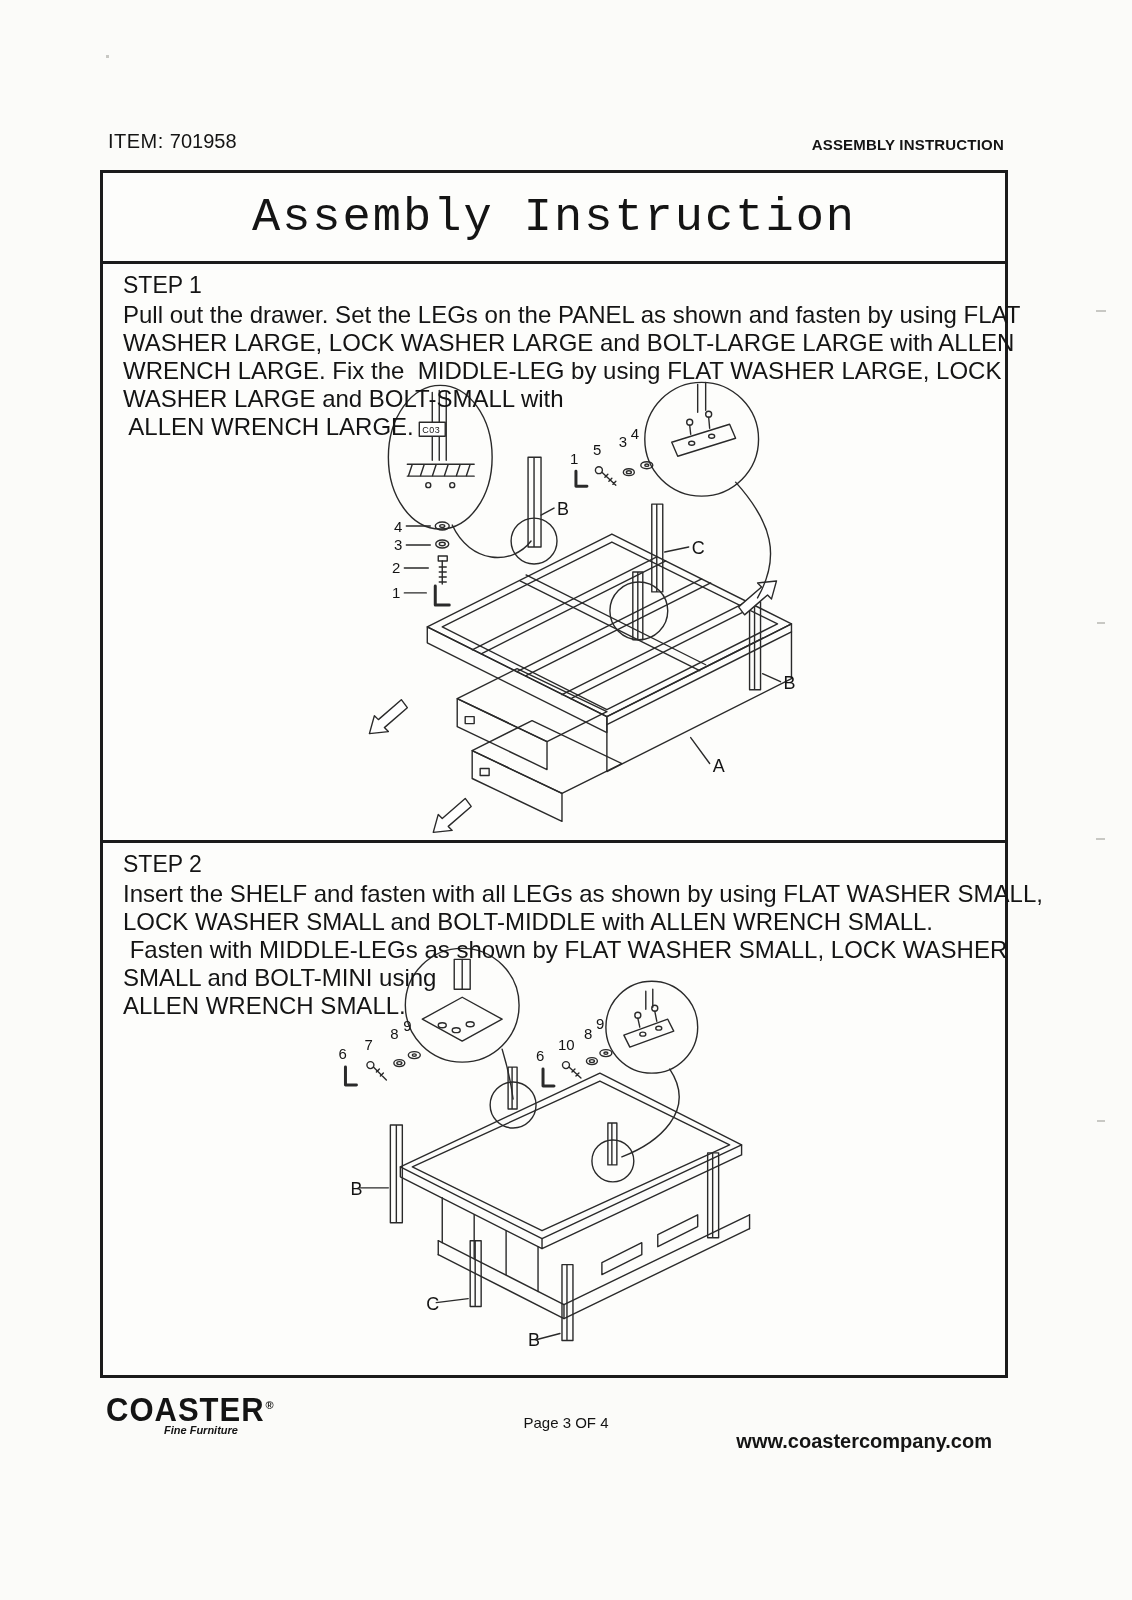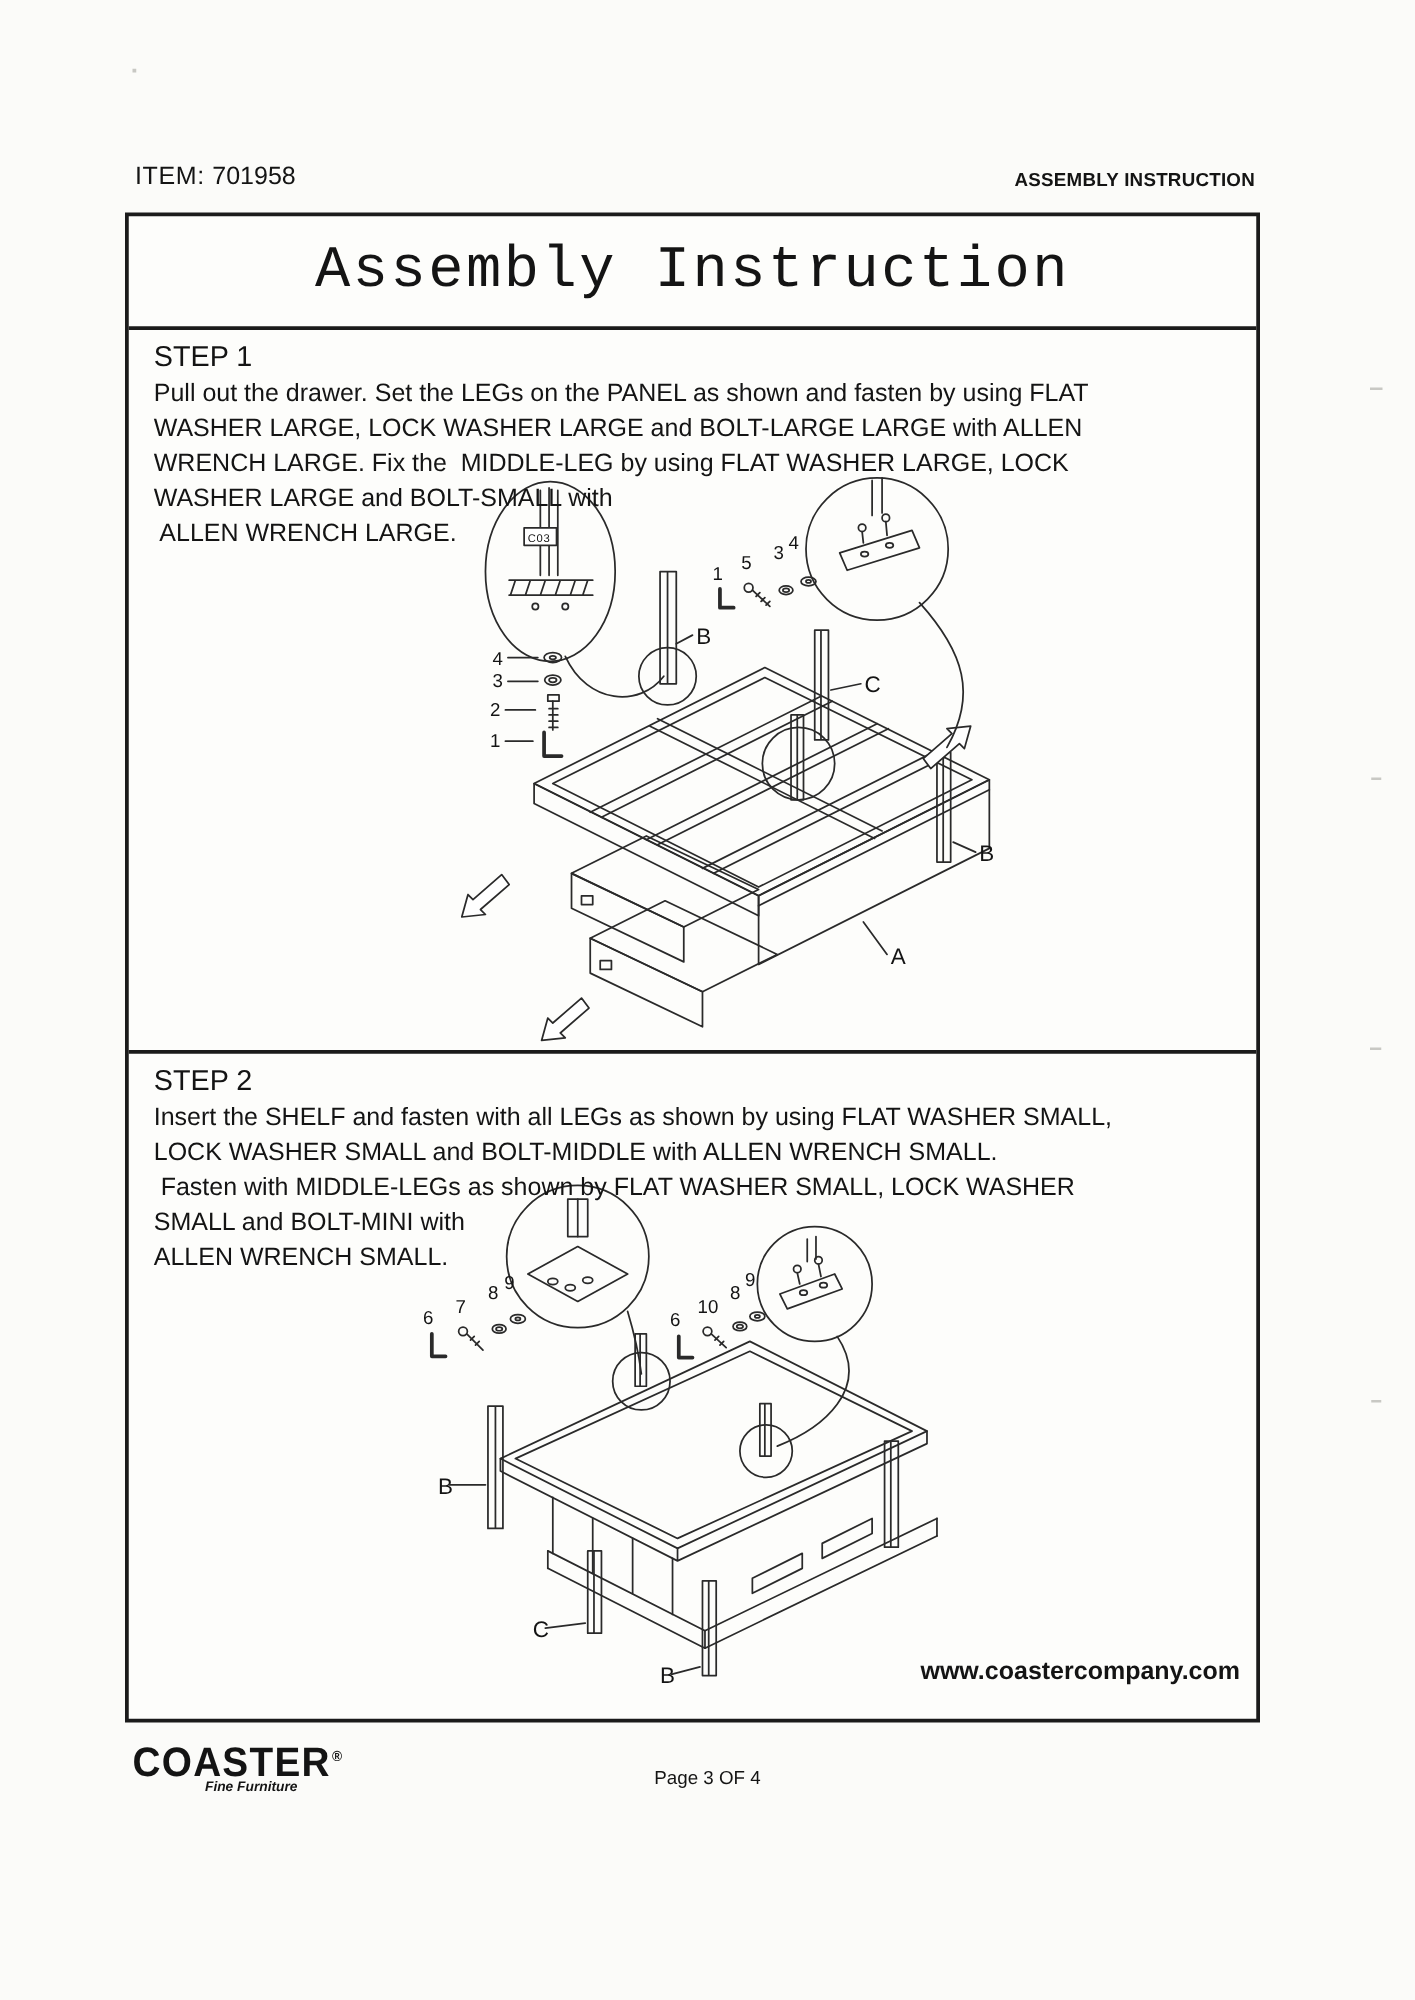--- a/index.html
+++ b/index.html
@@ -25,38 +25,38 @@
     height:88px; border-bottom:3px solid #1b1b1b;
     display:flex; align-items:center; justify-content:center;
     font-family:"Liberation Mono", monospace; font-size:47px; letter-spacing:2px;
     white-space:pre;
   }
   .step { position:relative; }
   .step1 { height:576px; border-bottom:3px solid #1b1b1b; }
   .step2 { height:532px; }
   .step-text { position:absolute; left:20px; top:7px; z-index:2; }
   .step-heading { font-size:23px; line-height:28px; margin-bottom:2px; }
-  .line { font-size:20px; line-height:28px; white-space:pre; }
+  .line { font-size:24px; line-height:28px; white-space:pre; }
 
   .diagram { position:absolute; left:0; top:0; width:100%; height:100%; z-index:1; }
   .ln { fill:none; stroke:#2a2a2a; stroke-width:1.4; stroke-linecap:round; stroke-linejoin:round; }
   .wh { fill:#fff; stroke:#2a2a2a; stroke-width:1.4; stroke-linejoin:round; }
   .wrench { stroke-width:3; }
   .diagram text { fill:#141414; font-family:"Liberation Sans", sans-serif; }
   .num { font-size:15px; }
   .ltr { font-size:18px; }
   .tiny { font-size:9px; letter-spacing:.5px; }
 
   
   .brand-block { position:absolute; left:106px; top:1392px; }
   .brand-row { font-weight:700; font-size:31px; letter-spacing:1px; transform:scaleY(1.06); }
   .reg { font-size:11px; vertical-align:super; margin-left:1px; font-weight:700; }
   .brand-tagline { font-size:11px; font-weight:700; font-style:italic; margin-left:58px; margin-top:-4px; }
   .page-indicator { position:absolute; left:0; right:0; text-align:center; top:1414px; font-size:15px; }
-  .website { position:absolute; right:140px; top:1326px; font-size:20px; font-weight:700;margin-left:36px; }
+  .website { position:absolute; right:140px; top:1430px; font-size:20px; font-weight:700;margin-left:36px; }
 
   .art { position:absolute; background:#c8c8c4; }
 </style>
 </head>
 <body>
 
 <div class="page">
 
   <div class="item-line">
     <span class="item-label">ITEM:</span><span class="item-value">701958</span>
@@ -189,21 +189,21 @@
         </g>
       </svg>
     </section>
 
     <section class="step step2">
       <div class="step-text">
         <div class="step-heading">STEP 2</div>
         <div class="line">Insert the SHELF and fasten with all LEGs as shown by using FLAT WASHER SMALL,</div>
         <div class="line">LOCK WASHER SMALL and BOLT-MIDDLE with ALLEN WRENCH SMALL.</div>
         <div class="line"> Fasten with MIDDLE-LEGs as shown by FLAT WASHER SMALL, LOCK WASHER</div>
-        <div class="line">SMALL and BOLT-MINI with</div>
+        <div class="line">SMALL and BOLT-MINI using</div>
         <div class="line">ALLEN WRENCH SMALL.</div>
       </div>
 
       <svg class="diagram" viewBox="0 0 904 532">
 
         <g class="ln">
           <path d="M298,324 L498,230 L640,302 L440,396 Z"></path>
           <path d="M310,324 L498,238 L628,302 L440,388 Z"></path>
           <path d="M298,324 V334 L440,406 V396 M440,406 L640,312 V302"></path>
         </g>

